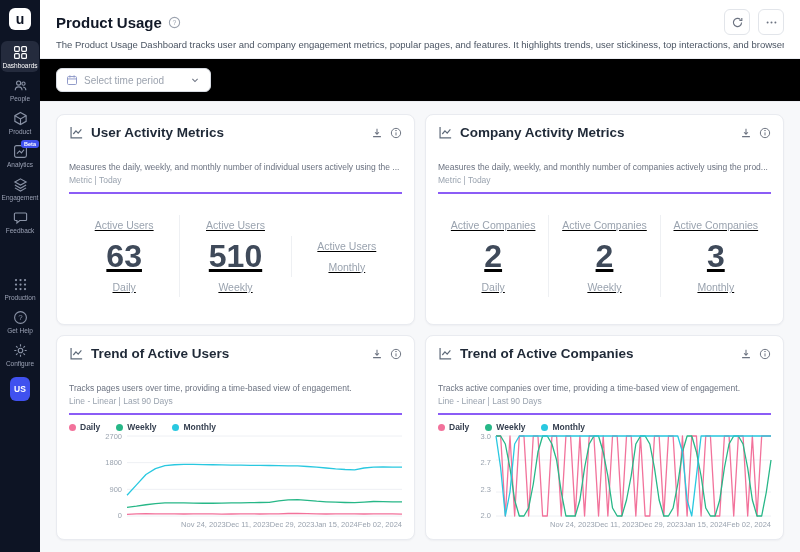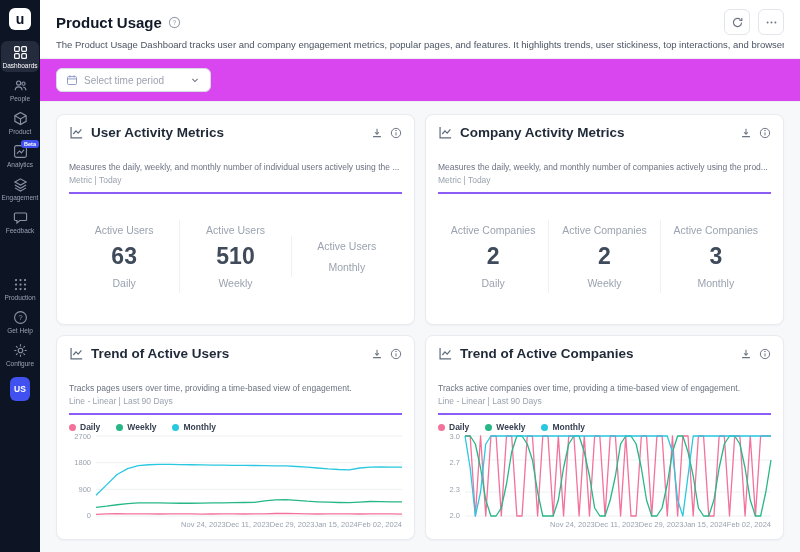--- a/index.html
+++ b/index.html
@@ -28,21 +28,21 @@
   .title-row { display:flex; align-items:center; gap:6px; }
   .page-title { font-size:15px; font-weight:700; color:#111827; }
   .help-circle { color:#9ca3af; display:flex; }
   .help-circle svg { width:13px; height:13px; }
   .header-actions { margin-left:auto; display:flex; gap:8px; }
   .icon-btn { width:26px; height:26px; background:#fff; border:1px solid #e2e5ea; border-radius:6px; display:flex; align-items:center;
               justify-content:center; cursor:pointer; color:#6b7280; }
   .icon-btn svg { width:13px; height:13px; }
   .page-desc { font-size:9.5px; color:#4b5563; margin-top:4px; white-space:nowrap; overflow:hidden; }
 
-  .filter-bar { background:#d946ef; padding:9px 16px; display:flex; gap:26px; border-bottom:1px solid #eceef2; }
+  .filter-bar { background:#000000; padding:9px 16px; display:flex; gap:26px; border-bottom:1px solid #eceef2; }
   .select-box { display:flex; align-items:center; gap:6px; border:1px solid #d7dbe2; border-radius:6px; padding:5px 9px;
                 background:#fff; cursor:pointer; min-width:155px; }
   .select-box svg { width:12px; height:12px; }
   .select-placeholder { font-size:10px; color:#9ca3af; flex:1; }
   .btn { display:flex; align-items:center; gap:6px; border:1px solid #d7dbe2; border-radius:6px; padding:5px 11px; background:#fff;
          cursor:pointer; }
   .btn svg { width:12px; height:12px; }
   .btn-label { font-size:10px; font-weight:700; color:#1f2937; }
 
   .content { flex:1; background:#f7f8fa; padding:12px 16px; display:grid; grid-template-columns:1fr 1fr;
@@ -54,35 +54,35 @@
   .card-head { display:flex; align-items:center; gap:7px;justify-content:center; }
   .card-icon { color:#5f6b7a; display:flex; }
   .card-icon svg { width:15px; height:15px; }
   .card-title { font-size:13.5px; font-weight:700; color:#1f2937; flex:1; white-space:nowrap; overflow:hidden; }
   .card-actions { display:flex; gap:7px; color:#6b7280; }
   .card-action { cursor:pointer; display:flex; }
   .card-action svg { width:12px; height:12px; }
   .card-desc { font-size:8.5px; color:#6b7280; margin-top:22px; white-space:nowrap; overflow:hidden; }
   .card-meta { font-size:8.5px; color:#9aa3af; margin-top:3px; padding-bottom:7px; border-bottom:2px solid #8b5cf6; }
 
-  .metrics { flex:1; min-height:116px; display:flex; align-items:center; margin-top:4px; }
+  .metrics { flex:1; min-height:116px; display:flex; align-items:center; margin-top:4px;text-decoration:underline; }
   .metric { flex:1; text-align:center; display:flex; flex-direction:column; gap:9px; padding:4px 0; }
   .metric + .metric { border-left:1px solid #eef0f3; }
   .metric-label { font-size:10.5px; color:#9aa3af; }
-  .metric-value { font-size:23px; font-weight:600; color:#3f4a5a; line-height:1; }
+  .metric-value { font-size:32px; font-weight:600; color:#3f4a5a; line-height:1; }
   .metric-period { font-size:10.5px; color:#9aa3af; }
 
   .legend { display:flex; gap:16px; margin:7px 0 4px; }
   .legend-item { display:flex; align-items:center; gap:4px; font-size:8.5px; font-weight:700; color:#374151; cursor:pointer; }
   .dot { width:7px; height:7px; border-radius:50%; }
   .dot-daily { background:var(--daily,#f2729b); }
   .dot-weekly { background:var(--weekly,#27b787); }
   .dot-monthly { background:var(--monthly,#29c8e0); }
 
-  .chart { flex:1; display:grid; grid-template-columns:27px minmax(0,1fr); grid-template-rows:minmax(0,1fr) auto; min-height:0; }
+  .chart { flex:1; display:grid; grid-template-columns:27px minmax(0,1fr); grid-template-rows:minmax(0,1fr) auto; min-height:0;margin-left:31px; }
   .y-axis { display:flex; flex-direction:column; justify-content:space-between; align-items:flex-end; font-size:7.5px; color:#9aa3af;
             padding-right:5px; margin:-4px 0; }
   .plot { position:relative; min-width:0; }
   .plot svg { width:100%; height:100%; display:block; overflow:visible; }
   .x-axis { grid-column:2; display:flex; justify-content:flex-end; font-size:7.5px; color:#9aa3af; padding-top:4px; }
 </style>
 </head>
 <body>
 
 <div class="app">

